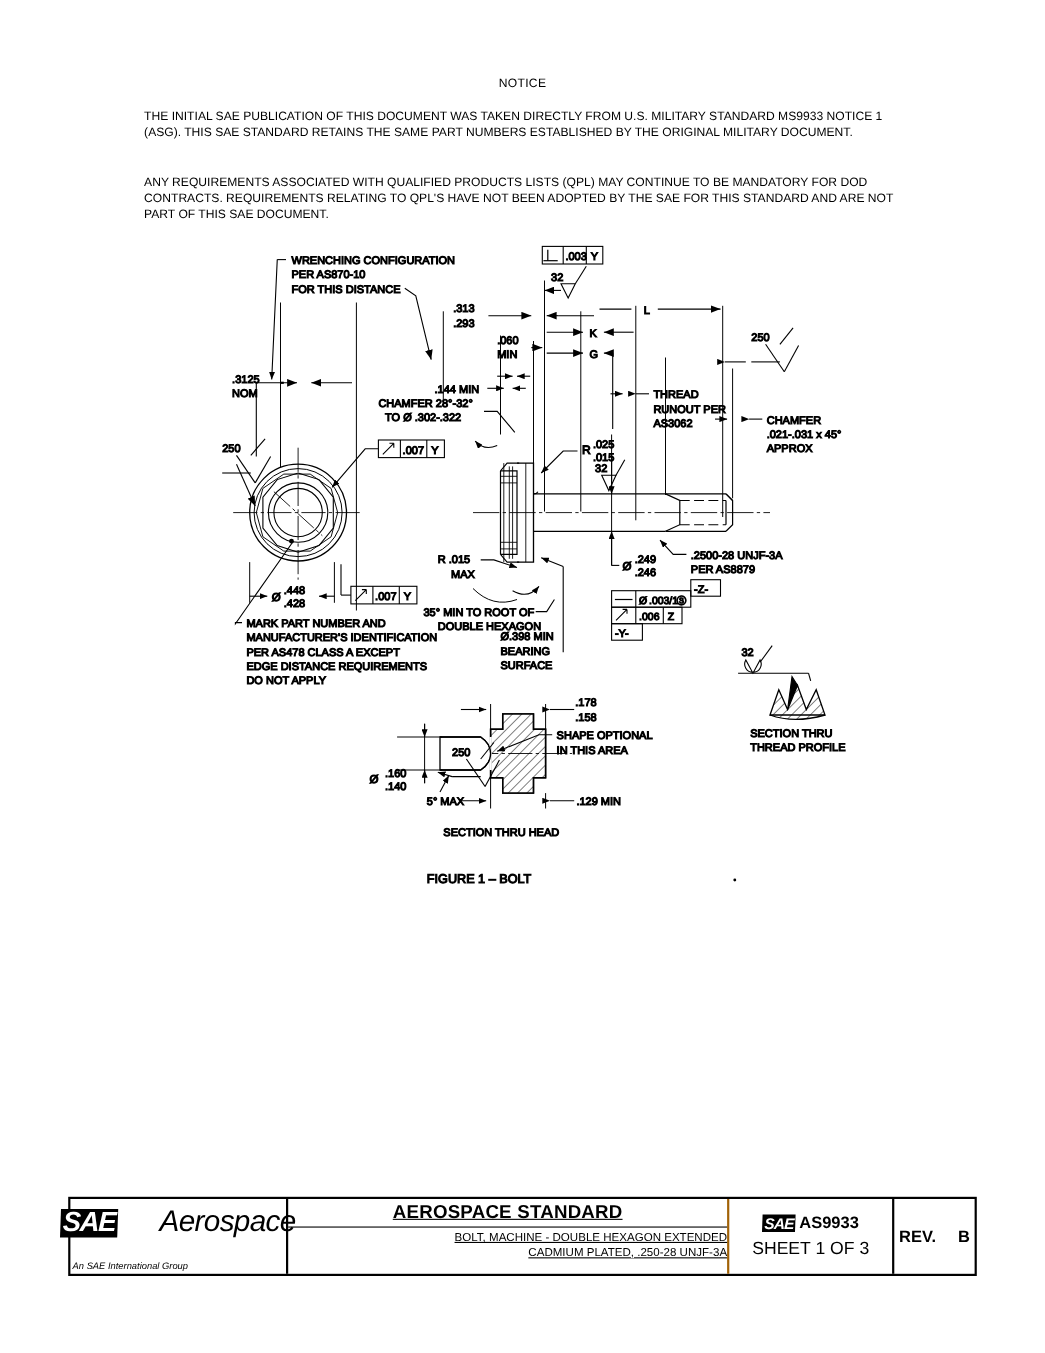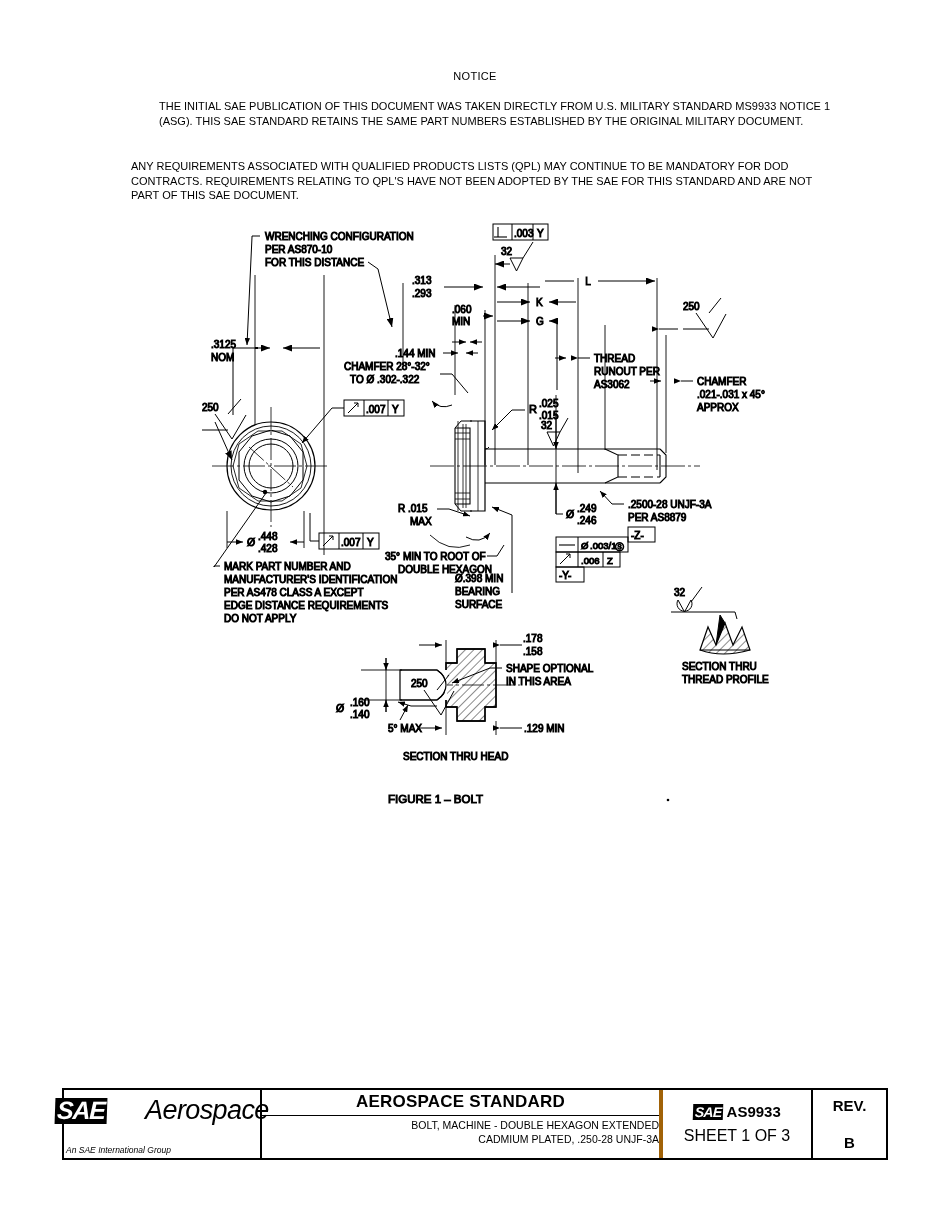--- a/index.html
+++ b/index.html
@@ -32,21 +32,21 @@
     letter-spacing: .3px;
   }
   .notice-body {
     position: absolute;
     left: 131px;
     width: 700px;
     font-size: 11px;
     line-height: 14.6px;
     letter-spacing: 0px;
   }
-  #notice-p1 { top: 99px; margin-left: 28px; }
+  #notice-p1 { top: 99px; }
   #notice-p2 { top: 159px; }
 
   
   .draw {
     position: absolute;
     left: 0;
     top: 215px;
     width: 950px;
     height: 620px;
   }
@@ -102,22 +102,23 @@
     font-size: 8.5px;
     font-style: italic;
     margin-top: 21px;
     align-self: flex-start;
     margin-left: 2px;
   }
   .tb-center {
     flex: 1;
     display: flex;
     flex-direction: column;
-    border-right: 4px solid #a16207;
+    border-right: 2px solid #a16207;
     box-sizing: border-box;
+    text-decoration: underline;
   }
   .tb-center-top {
     border-bottom: 1px solid #000;
     text-align: center;
     font-size: 17px;
     font-weight: bold;
     padding: 2px 0 3px 0;
     letter-spacing: .2px;
   }
   .tb-center-bot {
@@ -152,21 +153,21 @@
     background: #000;
     color: #fff;
     padding: 0 2px;
     transform: skewX(-2deg);
     display: inline-block;
   }
   .tb-sheet { font-size: 16px; }
   .tb-rev {
     width: 73px;
     display: flex;
-    flex-direction: column;
+    flex-direction: row;
     justify-content: center;
     align-items: center;
     gap: 20px;
     font-size: 15px;
     font-weight: bold;
   }
   
   text {
     font-family: "Liberation Sans", sans-serif;
     fill: #000;

